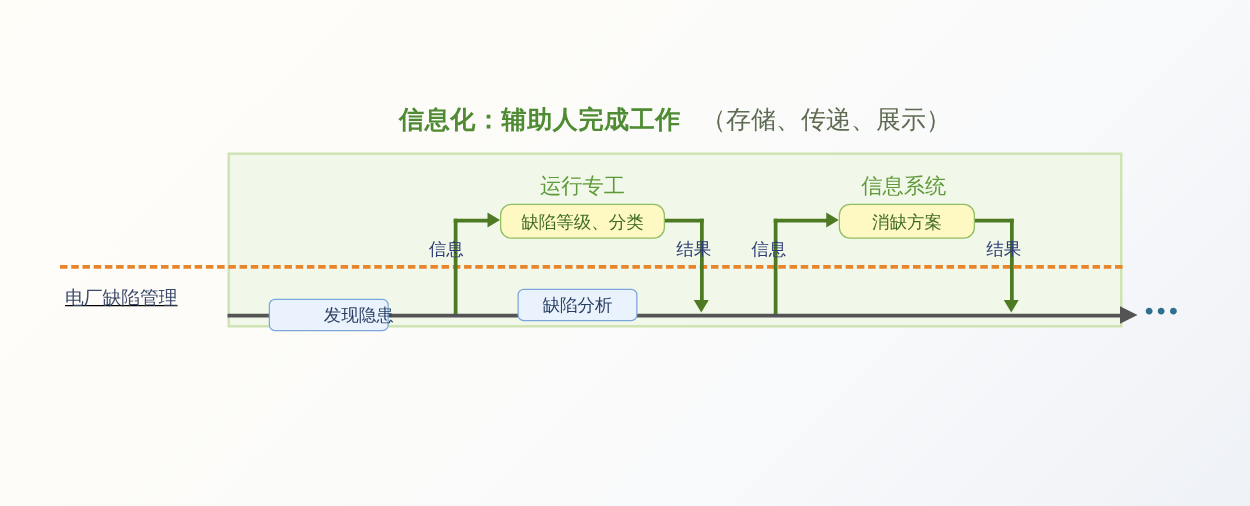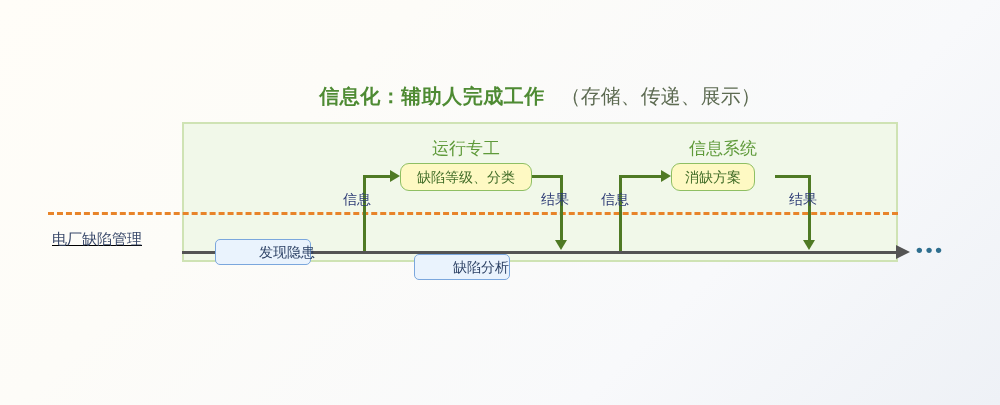--- a/index.html
+++ b/index.html
@@ -132,21 +132,21 @@
     text-align: center;
     font-size: 14px;
     color: #2a3f63;
     background: #eaf3fd;
     border: 1px solid #7ba7dd;
     border-radius: 5px;
     box-sizing: border-box;
     white-space: nowrap;
   }
   #sys-box-1 { left: 215px; top: 239px; width: 96px; padding-left: 43px; }
-  #sys-box-2 { left: 414px; top: 254px; width: 96px; text-align: right; }
+  #sys-box-2 { left: 414px; top: 231px; width: 96px; }
   #sys-box-3 { left: 669px; top: 239px; width: 96px; }
 
   
   .group-title {
     font-size: 17px;
     font-weight: normal;
     color: #5f9a3a;
     text-align: center;
     white-space: nowrap;
     line-height: 1;
@@ -161,21 +161,21 @@
     text-align: center;
     font-size: 14px;
     color: #3f6b26;
     background: #fef9c3;
     border: 1px solid #8fbf63;
     border-radius: 9px;
     box-sizing: border-box;
     white-space: nowrap;
   }
   #task-box-1 { left: 400px; top: 163px; width: 132px; }
-  #task-box-2 { left: 671px; top: 163px; width: 84px; }
+  #task-box-2 { left: 671px; top: 163px; width: 109px; }
 
   
   .conn-v {
     width: 3px;
     background: #4f7a24;
   }
   .conn-h {
     height: 3px;
     background: #4f7a24;
   }

